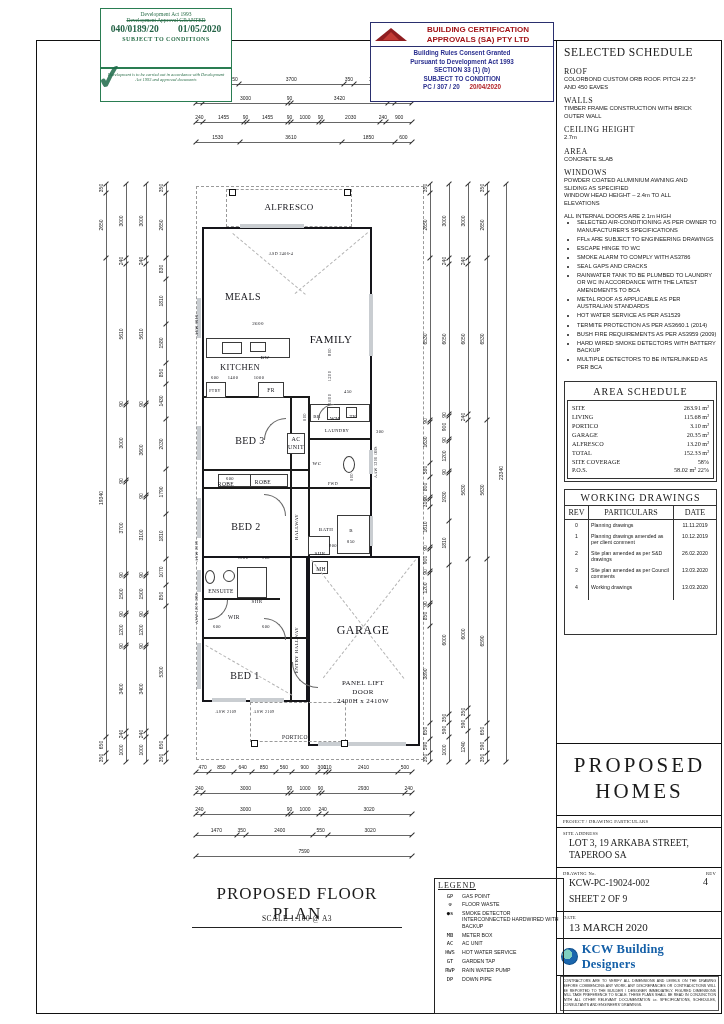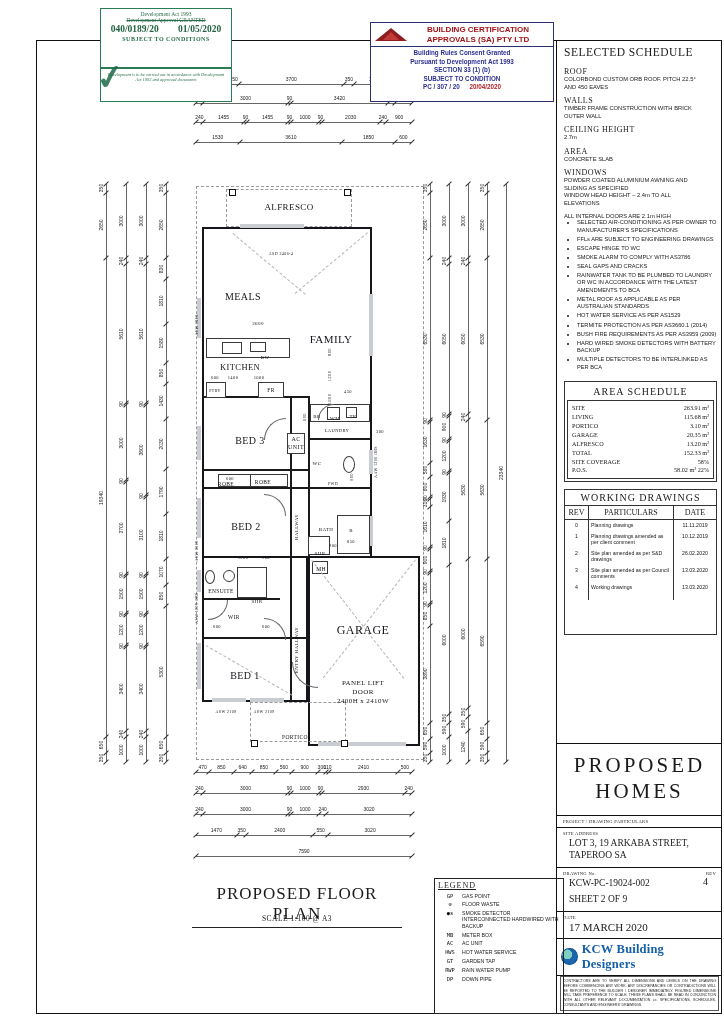--- a/index.html
+++ b/index.html
@@ -255,21 +255,21 @@
           <span class="tb-label">REV</span>
         </div>
         <div id="tb-drawing">
           <span class="tb-val">KCW-PC-19024-002</span>
           <span id="tb-rev-val">4</span>
         </div>
         <div class="tb-val" style="padding-top:0;">SHEET   2   OF   9</div>
       </div>
       <div class="tb-sec">
         <div class="tb-label">DATE</div>
-        <div class="tb-date-val">17 MARCH 2020</div>
+        <div class="tb-date-val">13 MARCH 2020</div>
       </div>
       <div class="tb-sec" id="kcw">
         <div id="kcw-globe"></div>
         <div id="kcw-name">KCW Building Designers</div>
       </div>
       <div id="tb-disc">CONTRACTORS ARE TO VERIFY ALL DIMENSIONS AND LEVELS ON THE DRAWING BEFORE COMMENCING ANY WORK. ANY DISCREPANCIES OR CONTRADICTIONS WILL BE REPORTED TO THE BUILDER / DESIGNER IMMEDIATELY. FIGURED DIMENSIONS WILL TAKE PREFERENCE TO SCALE. THESE PLANS SHALL BE READ IN CONJUNCTION WITH ALL OTHER RELEVANT DOCUMENTATION i.e. SPECIFICATIONS, SCHEDULES, CONSULTANTS AND ENGINEERS' DRAWINGS.</div>
     </div>
   </div>
 
   <div id="legend">

